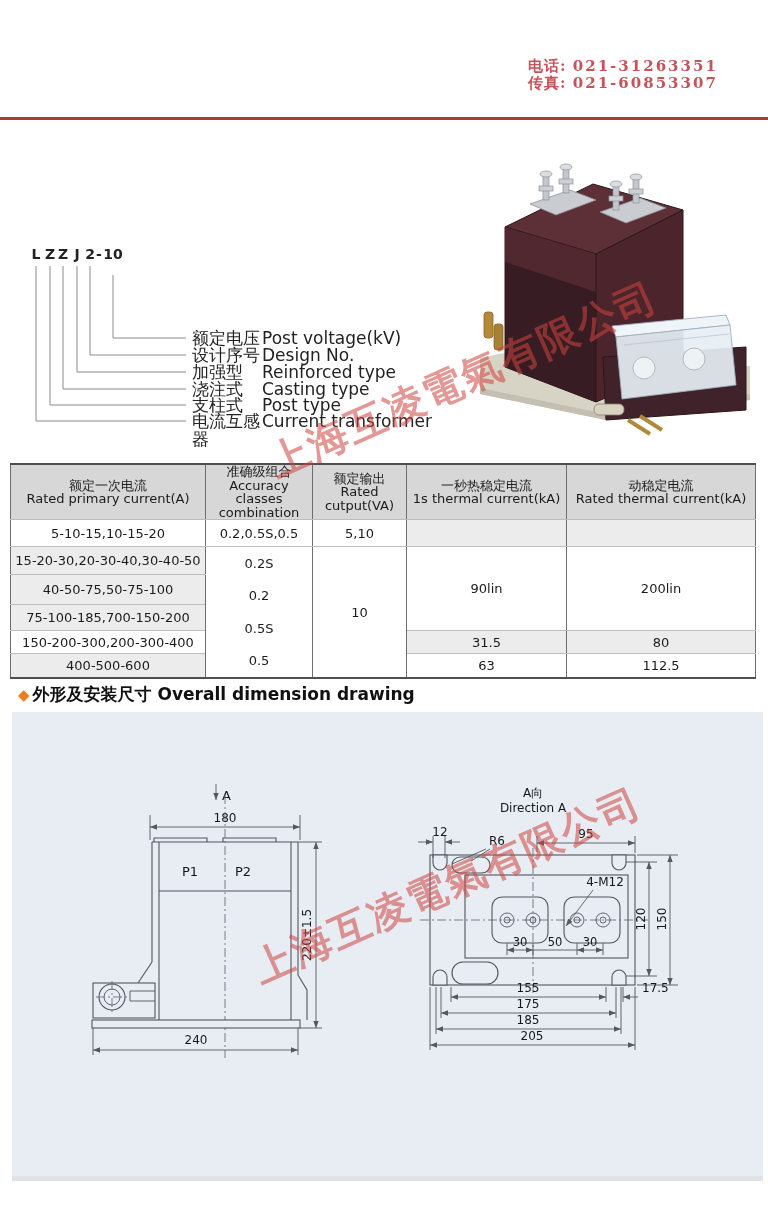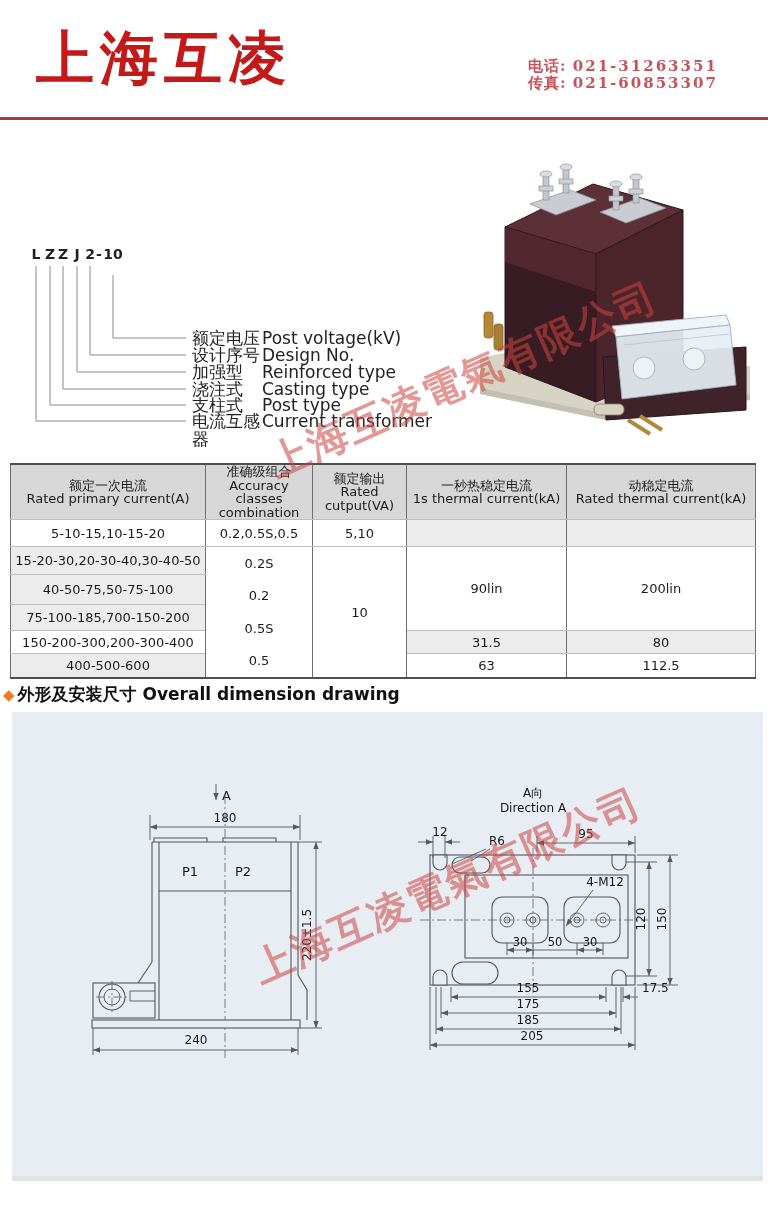--- a/index.html
+++ b/index.html
@@ -13,21 +13,21 @@
   .contact{left:528px;top:58px;font-family:"DejaVu Serif",serif;font-weight:bold;
            font-size:15px;line-height:17px;color:#c5535a;letter-spacing:1px;}
   .contact .num{letter-spacing:2px;}
   .top-rule{left:0;top:117px;width:768px;height:3px;background:#a93a3c;}
 
   
   .sec-h{font-size:17px;font-weight:bold;color:#111;white-space:nowrap;}
   .sec-h .diamond{color:#ed7d1f;font-size:15px;margin-right:3px;}
   .h-type{left:18px;top:222px;}
   .h-tech{left:5px;top:437px;}
-  .h-dim{left:3px;top:683px;}
+  .h-dim{left:18px;top:683px;}
 
   
   .model-char{position:absolute;top:246px;transform:translateX(-50%);
               font-size:14px;font-weight:600;color:#222;}
   .td-label{position:absolute;height:18px;font-size:17px;line-height:18px;color:#222;}
   .td-zh{left:192px;width:70px;}
   .td-en{left:262px;width:200px;}
 
   
   table.spec{position:absolute;left:10px;top:463px;border-collapse:collapse;table-layout:fixed;
@@ -61,21 +61,20 @@
       letter-spacing:2px;color:rgba(205,68,62,0.55);white-space:nowrap;text-align:center;
       transform:rotate(-24deg);pointer-events:none;z-index:40;}
   .wm1{left:228px;top:352px;width:470px;}
   .wm2{left:212px;top:858px;width:470px;}
 </style>
 </head>
 <body>
 
 <div class="page">
 
-  <div class="abs company">上海互凌</div>
   <div class="abs contact">
     <div><span>电话:</span> <span class="num">021-31263351</span></div>
     <div><span>传真:</span> <span class="num">021-60853307</span></div>
   </div>
   <div class="abs top-rule"></div>
 
   <div class="abs sec-h h-dim">
     <span class="diamond">◆</span><span>外形及安装尺寸</span> <span>Overall dimension drawing</span>
   </div>
 

